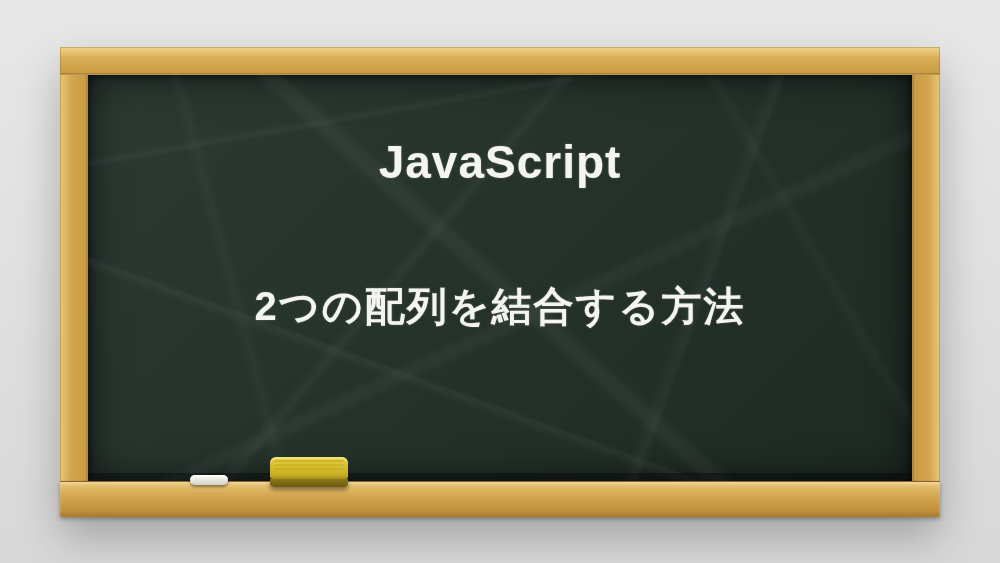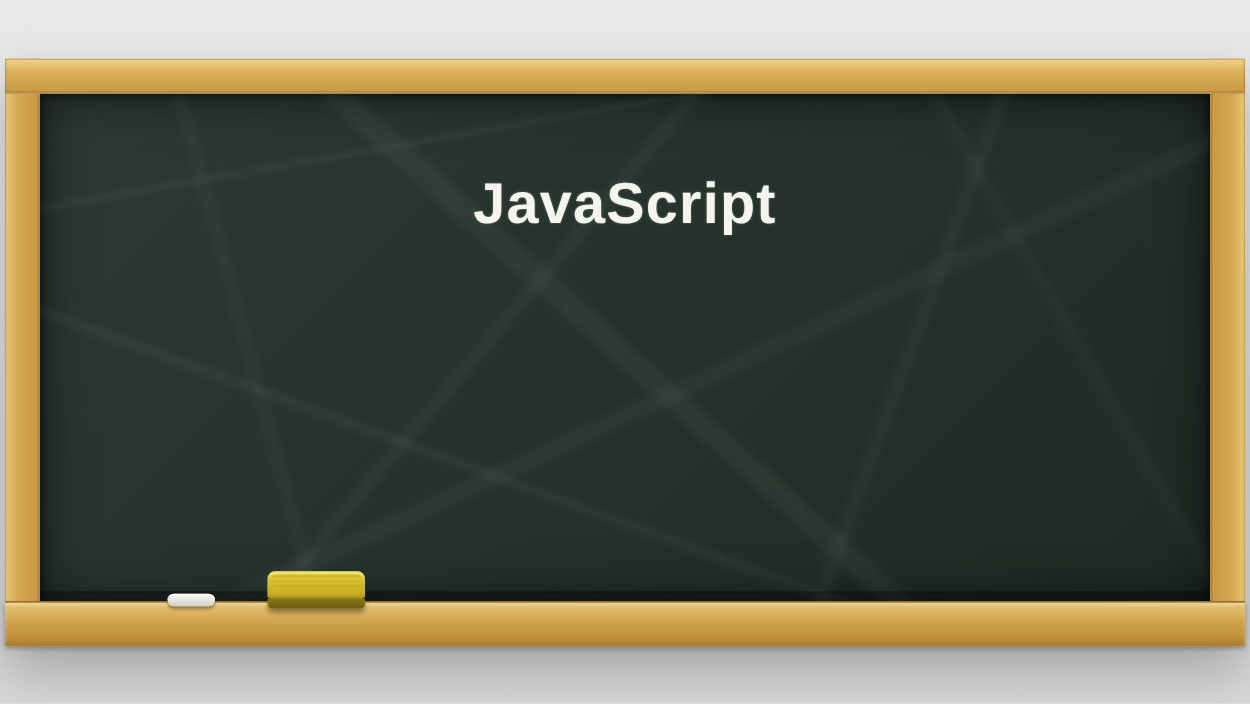--- a/index.html
+++ b/index.html
@@ -13,21 +13,21 @@
       height: 563px;
       background: linear-gradient(180deg, #e8e8e8 0%, #d8d8d8 100%);
       display: flex;
       align-items: center;
       justify-content: center;
       font-family: "Comic Sans MS", "Hiragino Maru Gothic ProN", "Yu Gothic", sans-serif;
       overflow: hidden;
     }
 
     .chalkboard-wrapper {
-      width: 992px;
+      width: 880px;
       height: 470px;
       position: relative;
       box-shadow: 0 20px 40px rgba(0,0,0,0.25);
     }
 
     
     .frame {
       position: absolute;
       background: linear-gradient(135deg, #e8c57a 0%, #d4a952 40%, #c9a04a 60%, #e0bc6e 100%);
       box-shadow: inset 0 0 0 1px rgba(120,80,20,0.3);
@@ -203,20 +203,21 @@
 <body>
 
 <div class="chalkboard-wrapper">
 
   <div class="frame frame-left"></div>
   <div class="frame frame-right"></div>
   <div class="frame frame-top"></div>
 
   <div class="board">
     <div class="title">JavaScript</div>
+    <div class="subtitle">2つの配列を結合する方法</div>
   </div>
 
   <div class="ledge-shadow"></div>
   <div class="frame frame-bottom"></div>
 
   <div class="chalk"></div>
 
   <div class="eraser">
     <div class="eraser-top"></div>
     <div class="eraser-bottom"></div>

